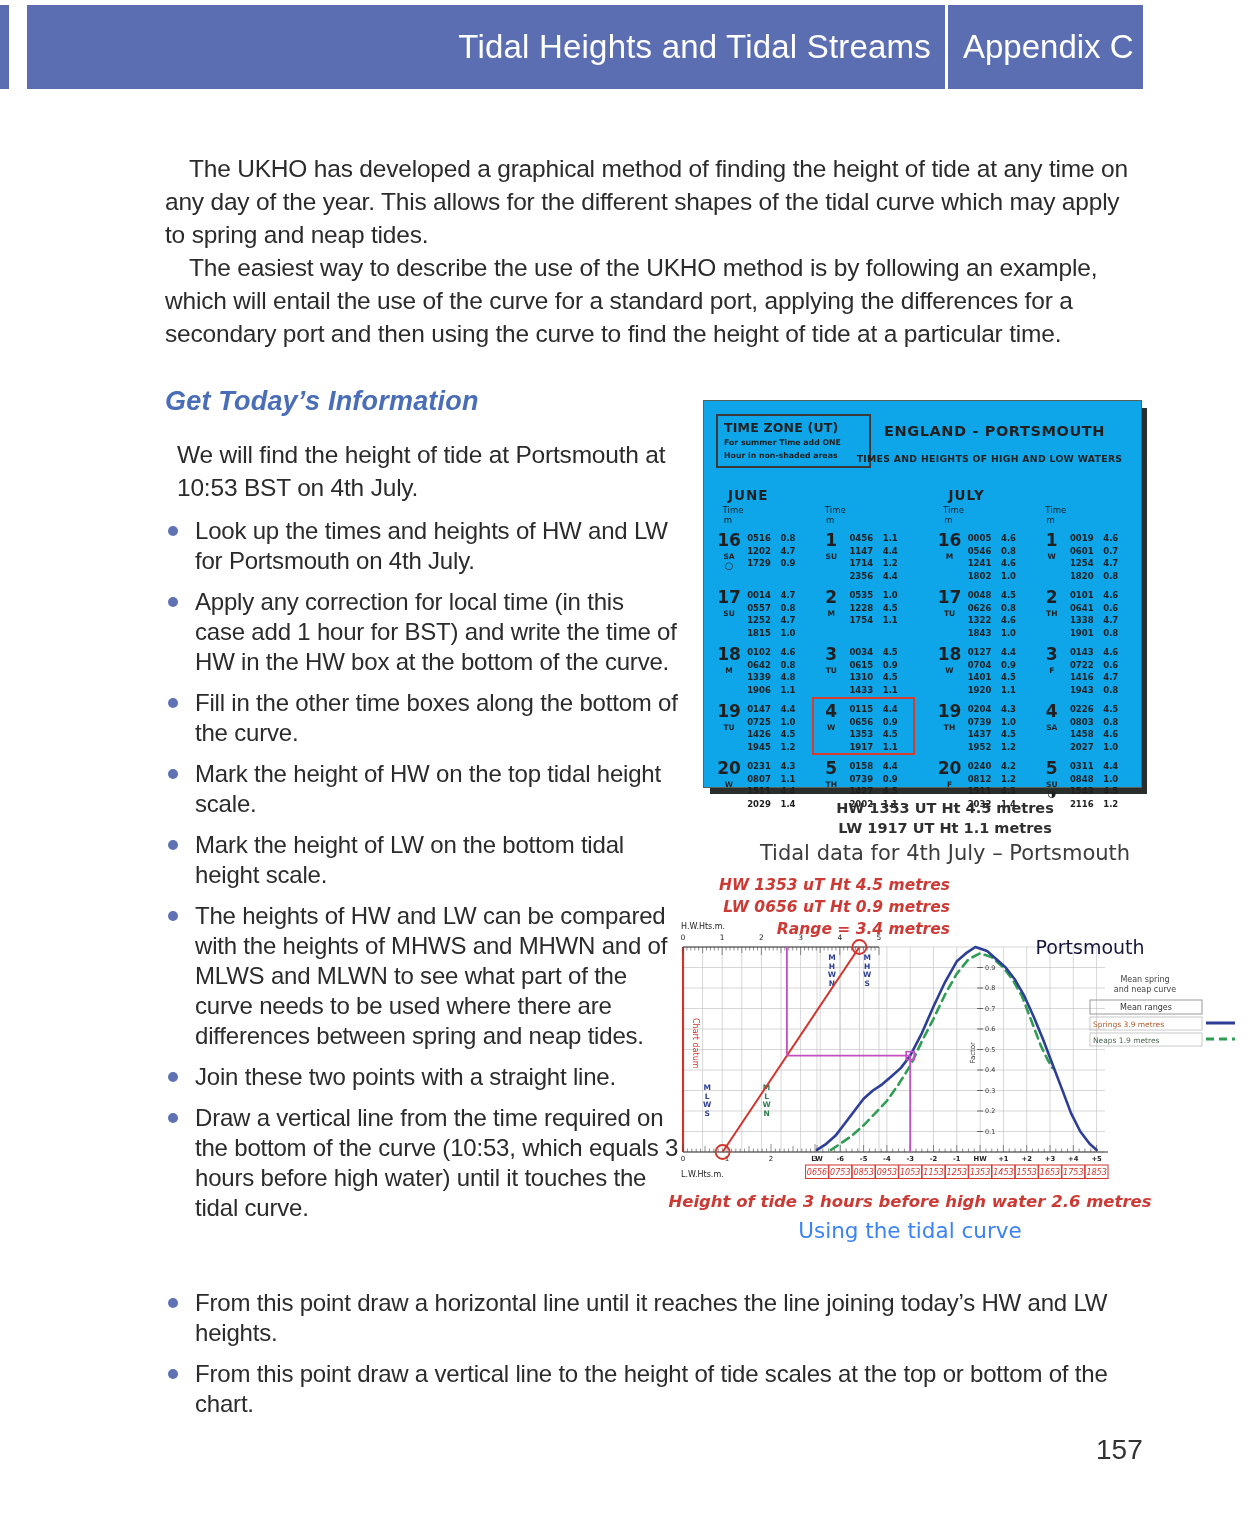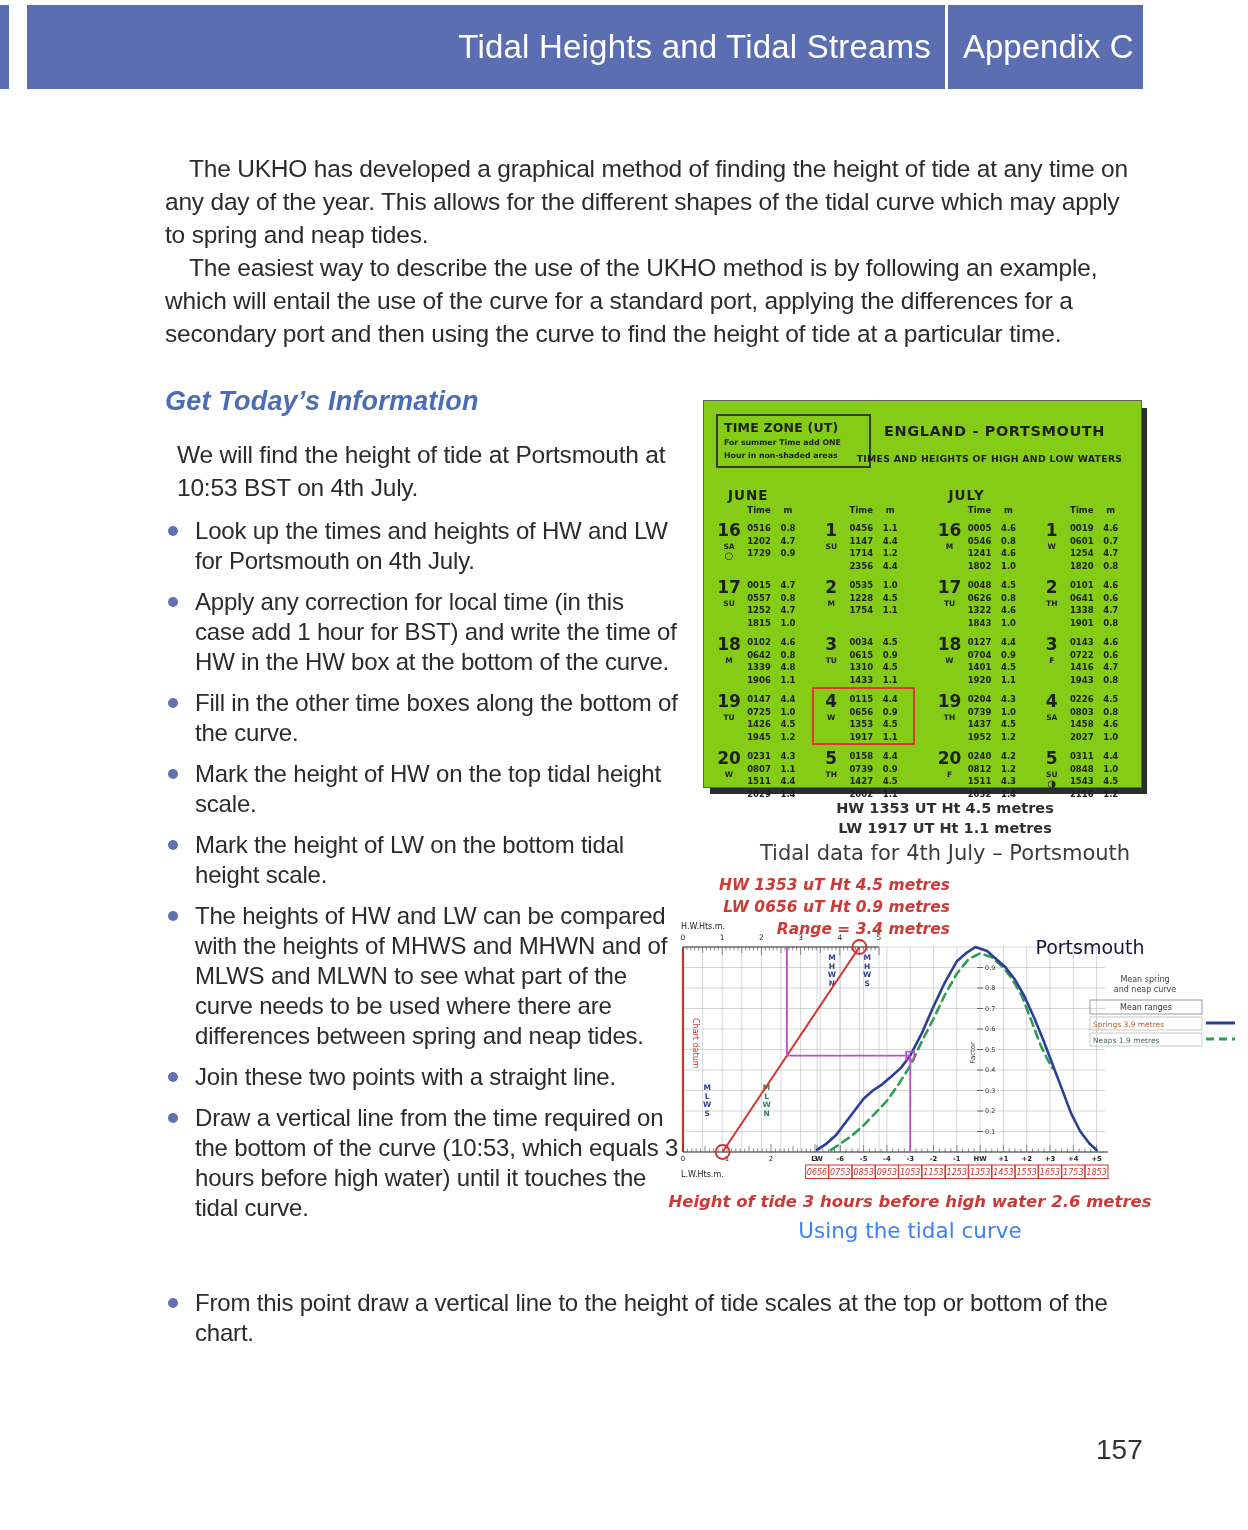--- a/index.html
+++ b/index.html
@@ -23,33 +23,33 @@
 
   
   .bullets { list-style:none; margin:0; padding:0; position:absolute; font-size:24px; line-height:30px; letter-spacing:-0.2px; }
   .bullets li { display:flex; margin-bottom:11px; }
   .bullets .dot { flex:none; width:10px; height:10px; border-radius:50%; background:#5e72b4; margin:10px 17px 0 3px; }
   #bullets-left { left:165px; top:516px; width:515px; }
   #bullets-full { left:165px; top:1288px; width:985px; }
 
   
   .tide-table { position:absolute; left:703px; top:400px; width:437px; height:386px;
-                background:#84cc16; border:1px solid #5c6156; box-shadow:6px 7px 0 -1px #2a2f2b;
+                background:#0ea5e9; border:1px solid #5c6156; box-shadow:6px 7px 0 -1px #2a2f2b;
                 font-family:"DejaVu Sans", sans-serif; color:#1f1f1f; }
   .tz { position:absolute; left:12px; top:13px; width:155px; border:2px solid #3a3a3a; padding:4px 6px 5px; box-sizing:border-box; }
   .tz .tz-t { font-size:12.5px; font-weight:700; letter-spacing:0.2px; }
   .tz .tz-s { font-size:7.8px; font-weight:600; margin-top:3px; line-height:10px; }
   .tt-title { position:absolute; left:150px; right:6px; top:22px; text-align:center; font-size:14.5px; font-weight:700; letter-spacing:0.6px; }
   .tt-sub   { position:absolute; left:140px; right:6px; top:52px; text-align:center; font-size:9.3px; font-weight:600; letter-spacing:0.3px; }
   .tt-body { position:absolute; left:12px; right:8px; top:86px; bottom:6px; display:flex; gap:24px; }
   .tt-half { flex:1; position:relative; }
   .tt-month { font-size:13.5px; font-weight:800; letter-spacing:1px; margin-left:12px; }
   .tt-cols { display:flex; gap:8px; margin-top:2px; }
   .tt-group { flex:1; }
-  .g-head { display:flex; font-size:8.5px; font-weight:700; margin-bottom:1px; }
+  .g-head { display:flex; font-size:8.5px; font-weight:400; margin-bottom:1px;flex-direction:column; }
   .g-head .sp { width:26px; } .g-head .ht { width:34px; text-align:center; } .g-head .hm { width:24px; text-align:center; }
   .day { display:flex; margin-top:7px; min-height:50px; position:relative; }
   .d-left { width:26px; text-align:center; }
   .d-num { font-size:17px; font-weight:800; line-height:17px; }
   .d-wd { font-size:7.5px; font-weight:700; margin-top:3px; }
   .d-moon { font-size:10px; line-height:10px; }
   .e-row { display:flex; font-size:8.5px; font-weight:700; line-height:12.5px; }
   .e-t { width:34px; text-align:center; } .e-m { width:24px; text-align:center; }
   .day.hl::after { content:''; position:absolute; left:-6px; right:-2px; top:-6px; bottom:-2px;
                    border:2.5px solid #d63c30; pointer-events:none; }
@@ -119,20 +119,24 @@
         <span>Join these two points with a straight line.</span>
       </li>
       <li>
         <span class="dot"></span>
         <span>Draw a vertical line from the time required on the bottom of the curve (10:53, which equals 3 hours before high water) until it touches the tidal curve.</span>
       </li>
     </ul>
   <ul class="bullets" id="bullets-full">
       <li>
         <span class="dot"></span>
+        <span>From this point draw a horizontal line until it reaches the line joining today’s HW and LW heights.</span>
+      </li>
+      <li>
+        <span class="dot"></span>
         <span>From this point draw a vertical line to the height of tide scales at the top or bottom of the chart.</span>
       </li>
     </ul>
 
   <div class="tide-table">
     <div class="tz">
       <div class="tz-t">TIME ZONE (UT)</div>
       <div class="tz-s">For summer Time add ONE</div>
       <div class="tz-s">Hour in non-shaded areas</div>
     </div>
@@ -169,21 +173,21 @@
                   </div>
                 </div>
               </div>
               <div class="day">
                 <div class="d-left">
                   <div class="d-num">17</div>
                   <div class="d-wd">SU</div>
                 </div>
                 <div>
                   <div class="e-row">
-                    <span class="e-t">0015</span>
+                    <span class="e-t">0014</span>
                     <span class="e-m">4.7</span>
                   </div>
                   <div class="e-row">
                     <span class="e-t">0557</span>
                     <span class="e-m">0.8</span>
                   </div>
                   <div class="e-row">
                     <span class="e-t">1252</span>
                     <span class="e-m">4.7</span>
                   </div>

